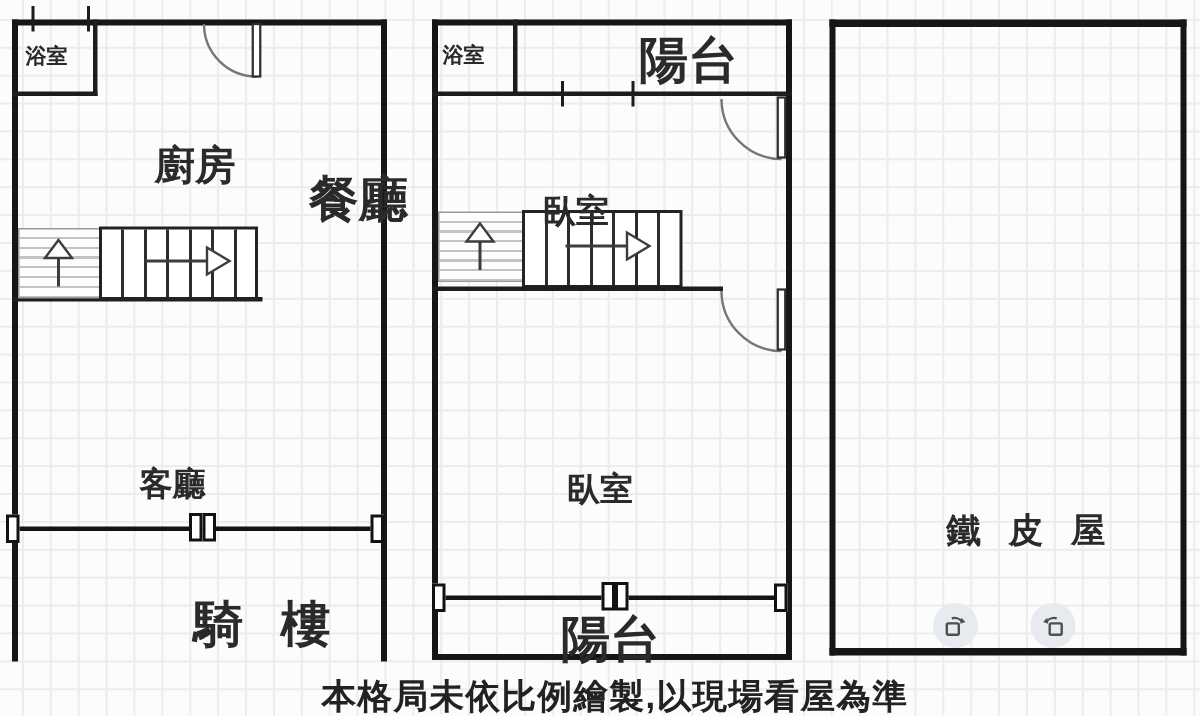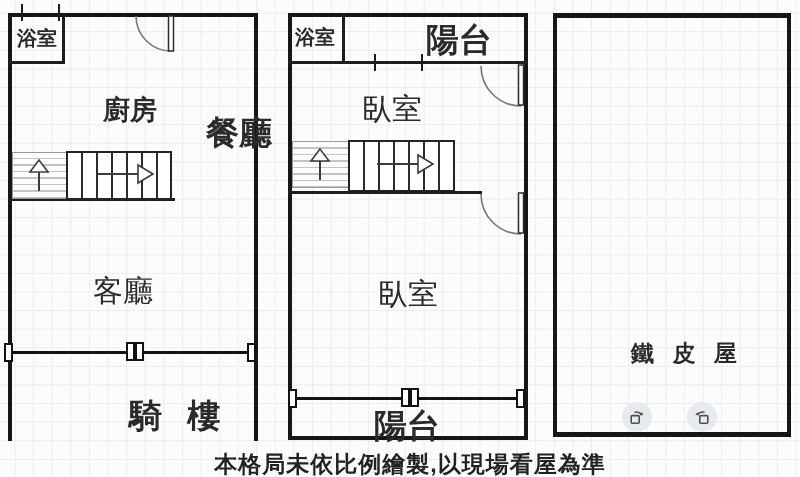--- a/index.html
+++ b/index.html
@@ -9,23 +9,23 @@
     background-color:#fcfcfc;
     background-image:
       linear-gradient(#ececec 1px, transparent 1px),
       linear-gradient(90deg,#ececec 1px, transparent 1px);
     background-size:18.6px 18.6px;
     background-position:-4px -6px;
   }
   .wall{position:absolute;background:#161616;}
   .thinwall{position:absolute;background:#1d1d1d;}
   .room-label{position:absolute;color:#2a2a2a;white-space:nowrap;line-height:1;}
-  .lbl-sm{font-size:20px;font-weight:600;font-family:Liberation Mono, monospace;}
+  .lbl-sm{font-size:14px;font-weight:600;}
   .lbl-md{font-size:33px;font-weight:600;}
-  .lbl-lg{font-size:30px;font-weight:400;}
+  .lbl-lg{font-size:22px;font-weight:700;margin-top:36px;}
   .win-line{position:absolute;background:#141414;height:3px;}
   .jamb{position:absolute;width:5px;height:15px;border:2.5px solid #121212;background:#ffffff;}
   .tick{position:absolute;width:2px;height:17px;background:#1d1d1d;}
   .stair-flat{
     position:absolute;border:1px solid #9a9a9a;
     background:repeating-linear-gradient(180deg,#fdfdfd 0,#fdfdfd 5px,#c3c3c3 5px,#c3c3c3 6.5px);
   }
   .stair-treads{
     position:absolute;border:2px solid #232323;background-color:#fff;
     background-image:repeating-linear-gradient(90deg,transparent 0,transparent 13px,#2c2c2c 13px,#2c2c2c 15px);

